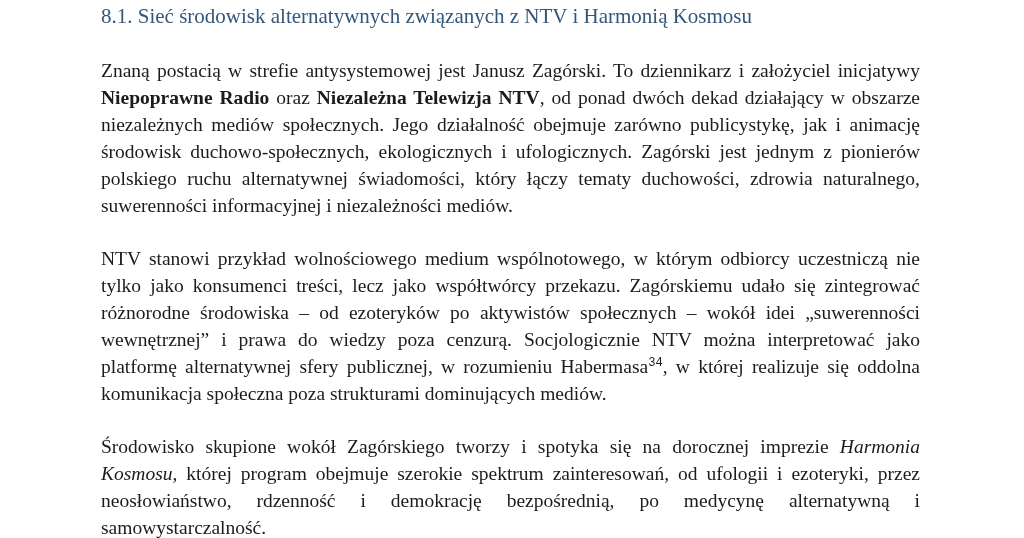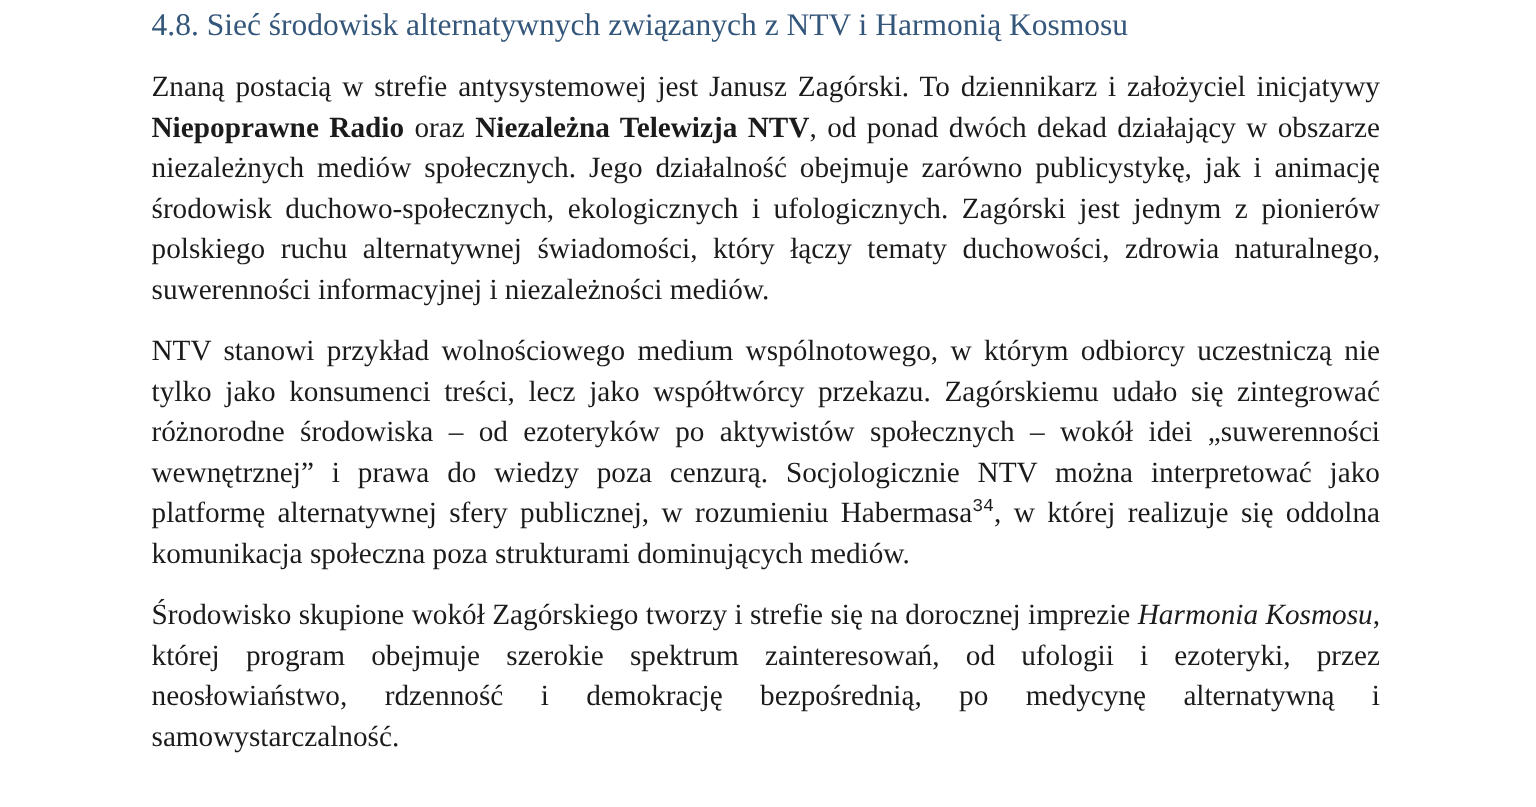--- a/index.html
+++ b/index.html
@@ -22,39 +22,39 @@
   }
   .heading {
     margin: 0;
     font-family: "Liberation Serif", serif;
     font-weight: normal;
     font-size: 21px;
     line-height: 29px;
     color: #33567a;
   }
   .para {
-    margin: 14px 0 0 0;
+    margin: 26px 0 0 0;
     font-size: 19.5px;
     line-height: 27px;
     color: #1b1b1b;
     text-align: justify;
     text-justify: inter-word;
   }
   .para .bold { font-weight: bold; }
   .para .italic { font-style: italic; }
   .para sup {
     font-size: 0.62em;
     line-height: 0;
     vertical-align: super;
     font-family: Liberation Mono, monospace;
   }
 </style>
 </head>
 <body>
 
 <div class="page">
-  <h2 class="heading">4.8. Sieć środowisk alternatywnych związanych z NTV i Harmonią Kosmosu</h2>
+  <h2 class="heading">8.1. Sieć środowisk alternatywnych związanych z NTV i Harmonią Kosmosu</h2>
   <div>
       <p class="para"><span>Znaną postacią w strefie antysystemowej jest Janusz Zagórski. To dziennikarz i założyciel inicjatywy </span><span class="bold">Niepoprawne Radio</span><span> oraz </span><span class="bold">Niezależna Telewizja NTV</span><span>, od ponad dwóch dekad działający w obszarze niezależnych mediów społecznych. Jego działalność obejmuje zarówno publicystykę, jak i animację środowisk duchowo-społecznych, ekologicznych i ufologicznych. Zagórski jest jednym z pionierów polskiego ruchu alternatywnej świadomości, który łączy tematy duchowości, zdrowia naturalnego, suwerenności informacyjnej i niezależności mediów.</span></p>
       <p class="para"><span>NTV stanowi przykład wolnościowego medium wspólnotowego, w którym odbiorcy uczestniczą nie tylko jako konsumenci treści, lecz jako współtwórcy przekazu. Zagórskiemu udało się zintegrować różnorodne środowiska – od ezoteryków po aktywistów społecznych – wokół idei „suwerenności wewnętrznej” i prawa do wiedzy poza cenzurą. Socjologicznie NTV można interpretować jako platformę alternatywnej sfery publicznej, w rozumieniu Habermasa</span><sup>34</sup><span>, w której realizuje się oddolna komunikacja społeczna poza strukturami dominujących mediów.</span></p>
-      <p class="para"><span>Środowisko skupione wokół Zagórskiego tworzy i strefie się na dorocznej imprezie </span><span class="italic">Harmonia Kosmosu</span><span>, której program obejmuje szerokie spektrum zainteresowań, od ufologii i ezoteryki, przez neosłowiaństwo, rdzenność i demokrację bezpośrednią, po medycynę alternatywną i samowystarczalność.</span></p>
+      <p class="para"><span>Środowisko skupione wokół Zagórskiego tworzy i spotyka się na dorocznej imprezie </span><span class="italic">Harmonia Kosmosu</span><span>, której program obejmuje szerokie spektrum zainteresowań, od ufologii i ezoteryki, przez neosłowiaństwo, rdzenność i demokrację bezpośrednią, po medycynę alternatywną i samowystarczalność.</span></p>
     </div>
 </div>
 
 </body></html>

